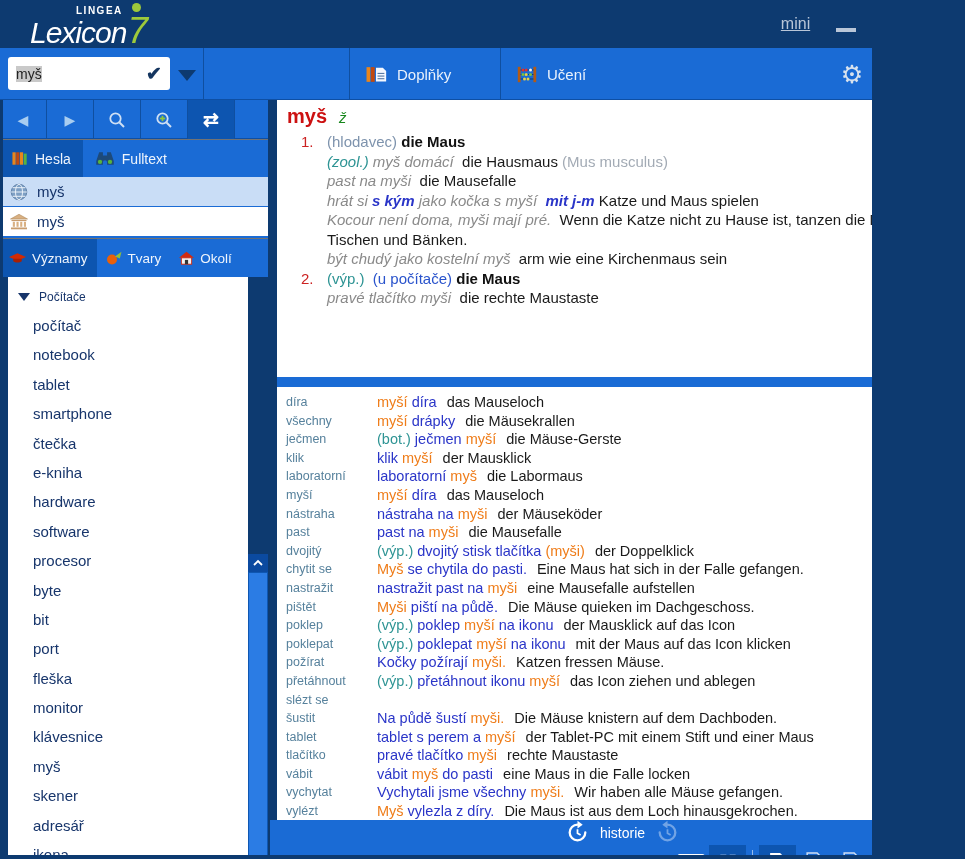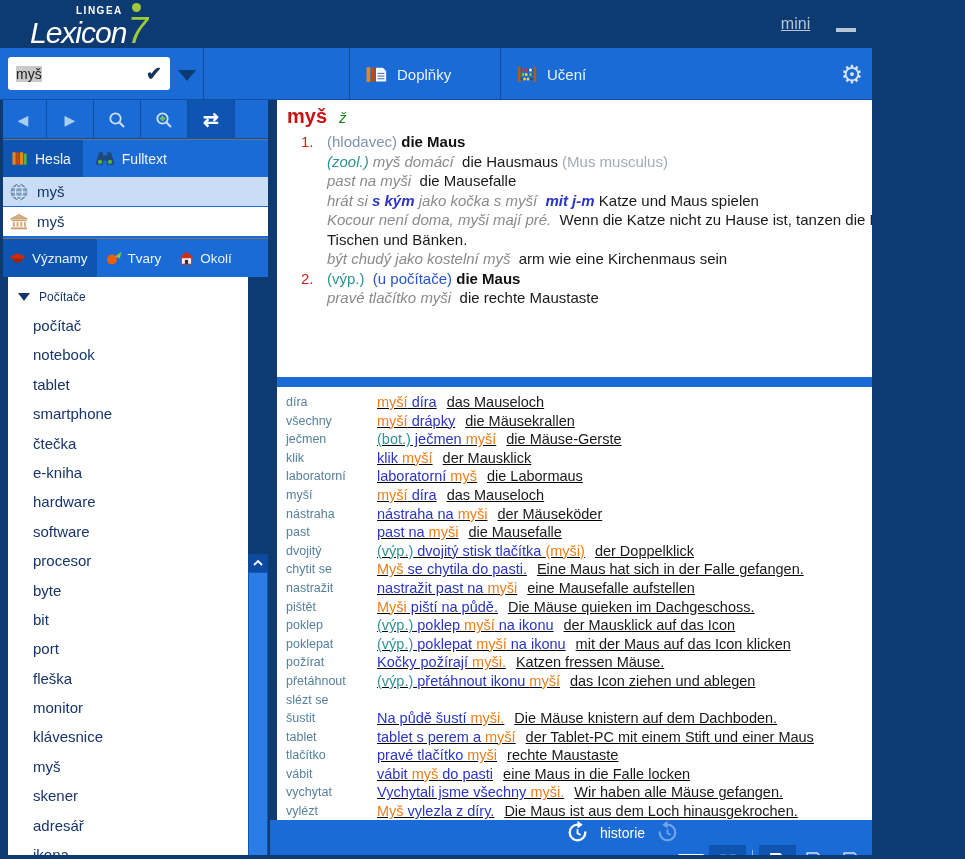--- a/index.html
+++ b/index.html
@@ -83,21 +83,21 @@
   .s-mus { color:#a3abb5; }
   .s-bli { color:#2a35c8; font-weight:bold; font-style:italic; }
   .s-blu { color:#2953cc; }
 
   .divider { position:absolute; left:270px; top:377px; width:695px; height:10px; background:#1a6bd5; }
 
   
   .collocpanel { position:absolute; left:277px; top:387px; width:659px; height:433px; background:#fff; overflow:hidden; padding-top:6px; }
   .c-row { display:flex; cursor:pointer; }
   .c-key { flex:0 0 100px; padding-left:9px; color:#56819c; font-size:12.5px; line-height:18.6px; }
-  .c-body { flex:1; font-size:14.5px; line-height:18.6px; padding-right:16px;text-decoration:underline; }
+  .c-body { flex:1; font-size:14.5px; line-height:18.6px; padding-right:16px; }
   .c-o { color:#ef7d1a; }
   .c-b { color:#2a35c8; }
   .c-t { color:#2e9494; }
   .c-de { color:#1a1a1a; margin-left:10px; }
 
   
   .edge-right { position:absolute; left:958px; top:100px; width:7px; height:759px; background:#0d3a70; }
   .edge-gap { position:absolute; left:268px; top:100px; width:9px; height:759px; background:#0d3a70; }
   .edge-bottom { position:absolute; left:0; top:855px; width:965px; height:4px; background:#0d3a70; }
   .edge-left { position:absolute; left:0; top:100px; width:3px; height:759px; background:#0d3a70; }

